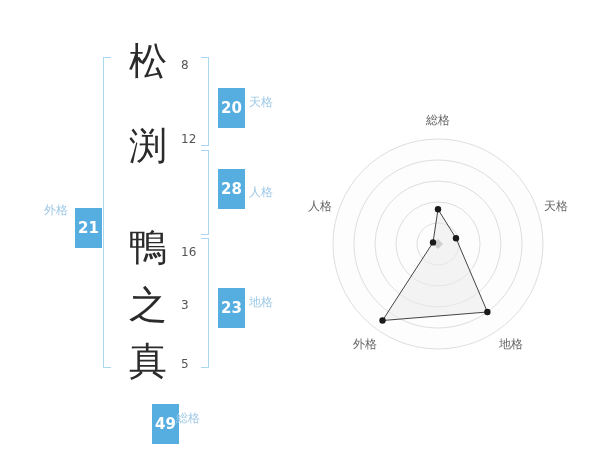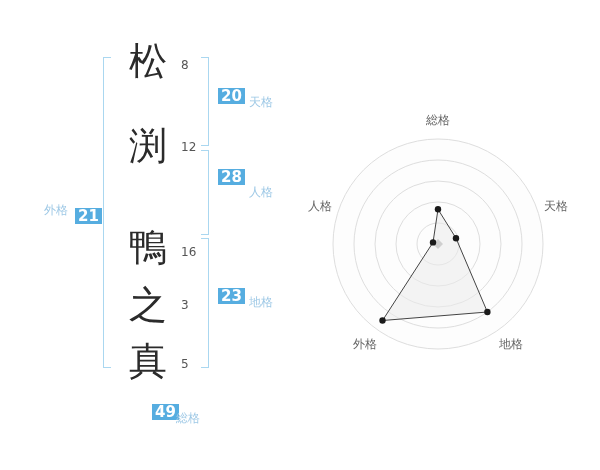--- a/index.html
+++ b/index.html
@@ -17,21 +17,21 @@
     font-size:38px;line-height:1.05;
     color:#2b2b2b;
   }
   .strokes{
     position:absolute;
     left:181px;width:24px;
     font-size:12px;color:#555;
   }
   .badge{
     position:absolute;
-    width:27px;height:16px;
+    width:27px;height:40px;
     background:#56ade0;color:#fff;
     font-size:15px;font-weight:bold;
     display:flex;align-items:center;justify-content:center;text-align:center;
   }
   .kaku-label{
     position:absolute;
     font-size:12px;color:#9fc9e6;
     white-space:nowrap;
   }
   .bracket-right{
@@ -56,21 +56,21 @@
 
 <div class="page">
 
   <div class="kanji" style="top:42px">松</div>
   <div class="kanji" style="top:127px">渕</div>
   <div class="kanji" style="top:228px">鴨</div>
   <div class="kanji" style="top:286px">之</div>
   <div class="kanji" style="top:342px">真</div>
 
   <div class="strokes" style="top:58px">8</div>
-  <div class="strokes" style="top:140px">12</div>
+  <div class="strokes" style="top:132px">12</div>
   <div class="strokes" style="top:245px">16</div>
   <div class="strokes" style="top:298px">3</div>
   <div class="strokes" style="top:357px">5</div>
 
   <div class="bracket-right" style="top:57px;height:87px"></div>
   <div class="bracket-right" style="top:150px;height:83px"></div>
   <div class="bracket-right" style="top:238px;height:128px"></div>
   <div class="bracket-left" style="top:57px;height:309px"></div>
 
   <div class="badge" style="left:218px;top:88px">20</div>

